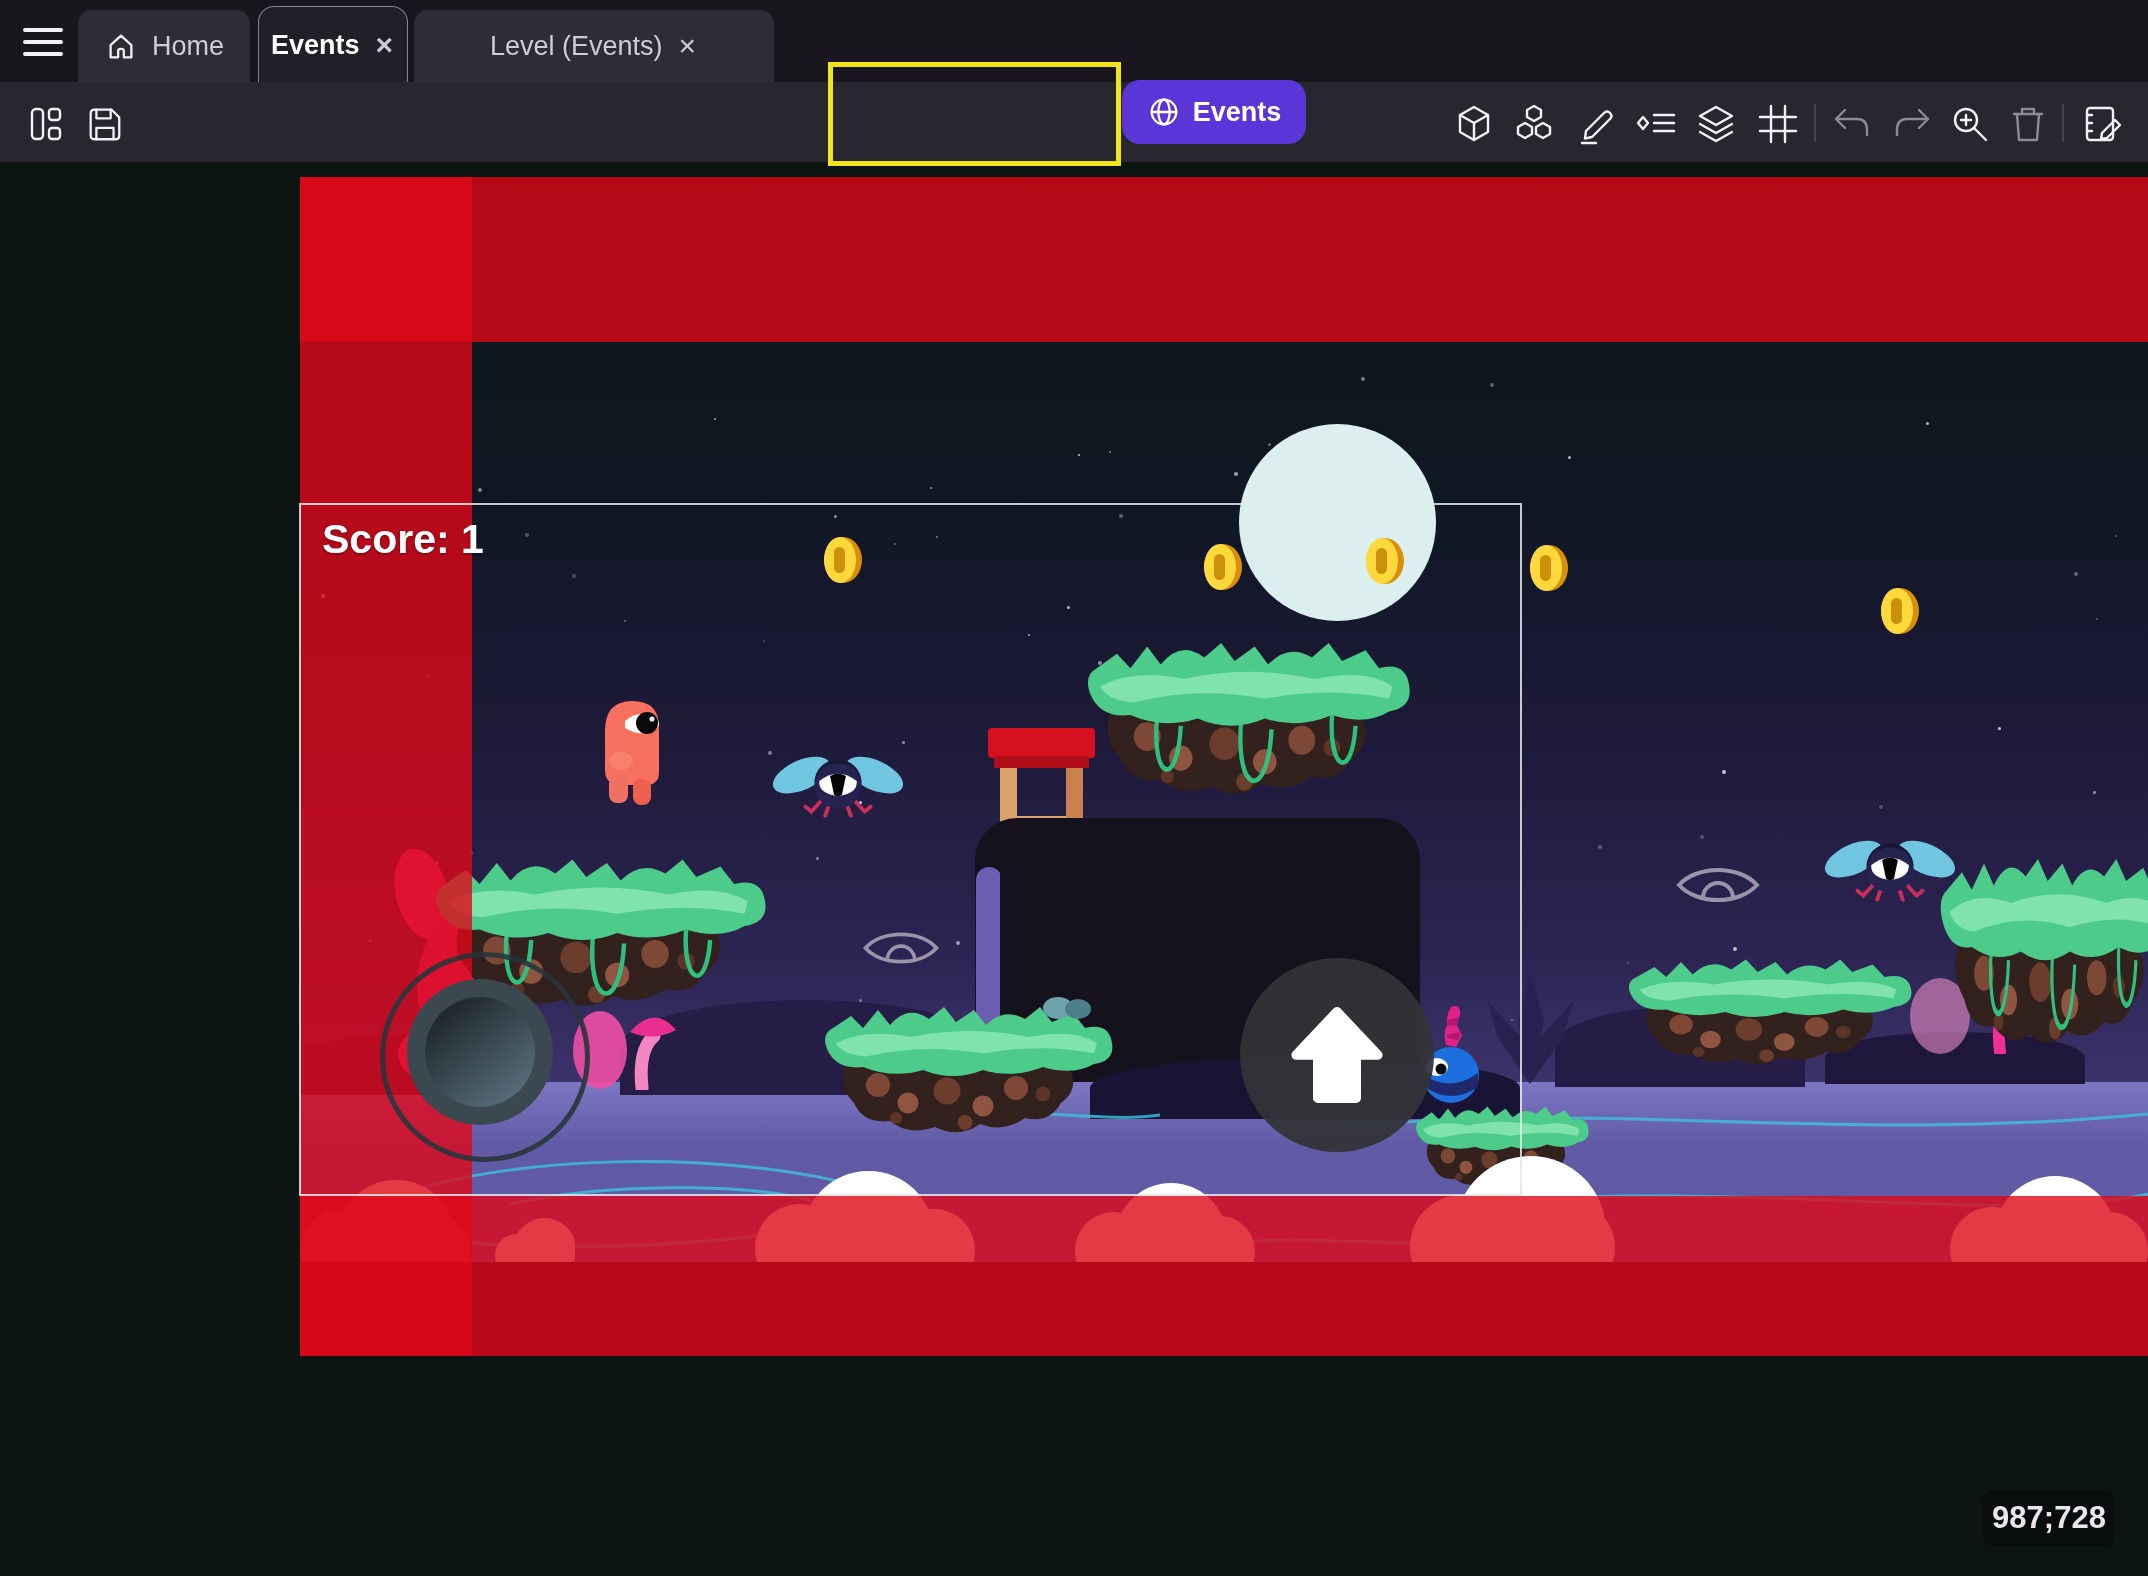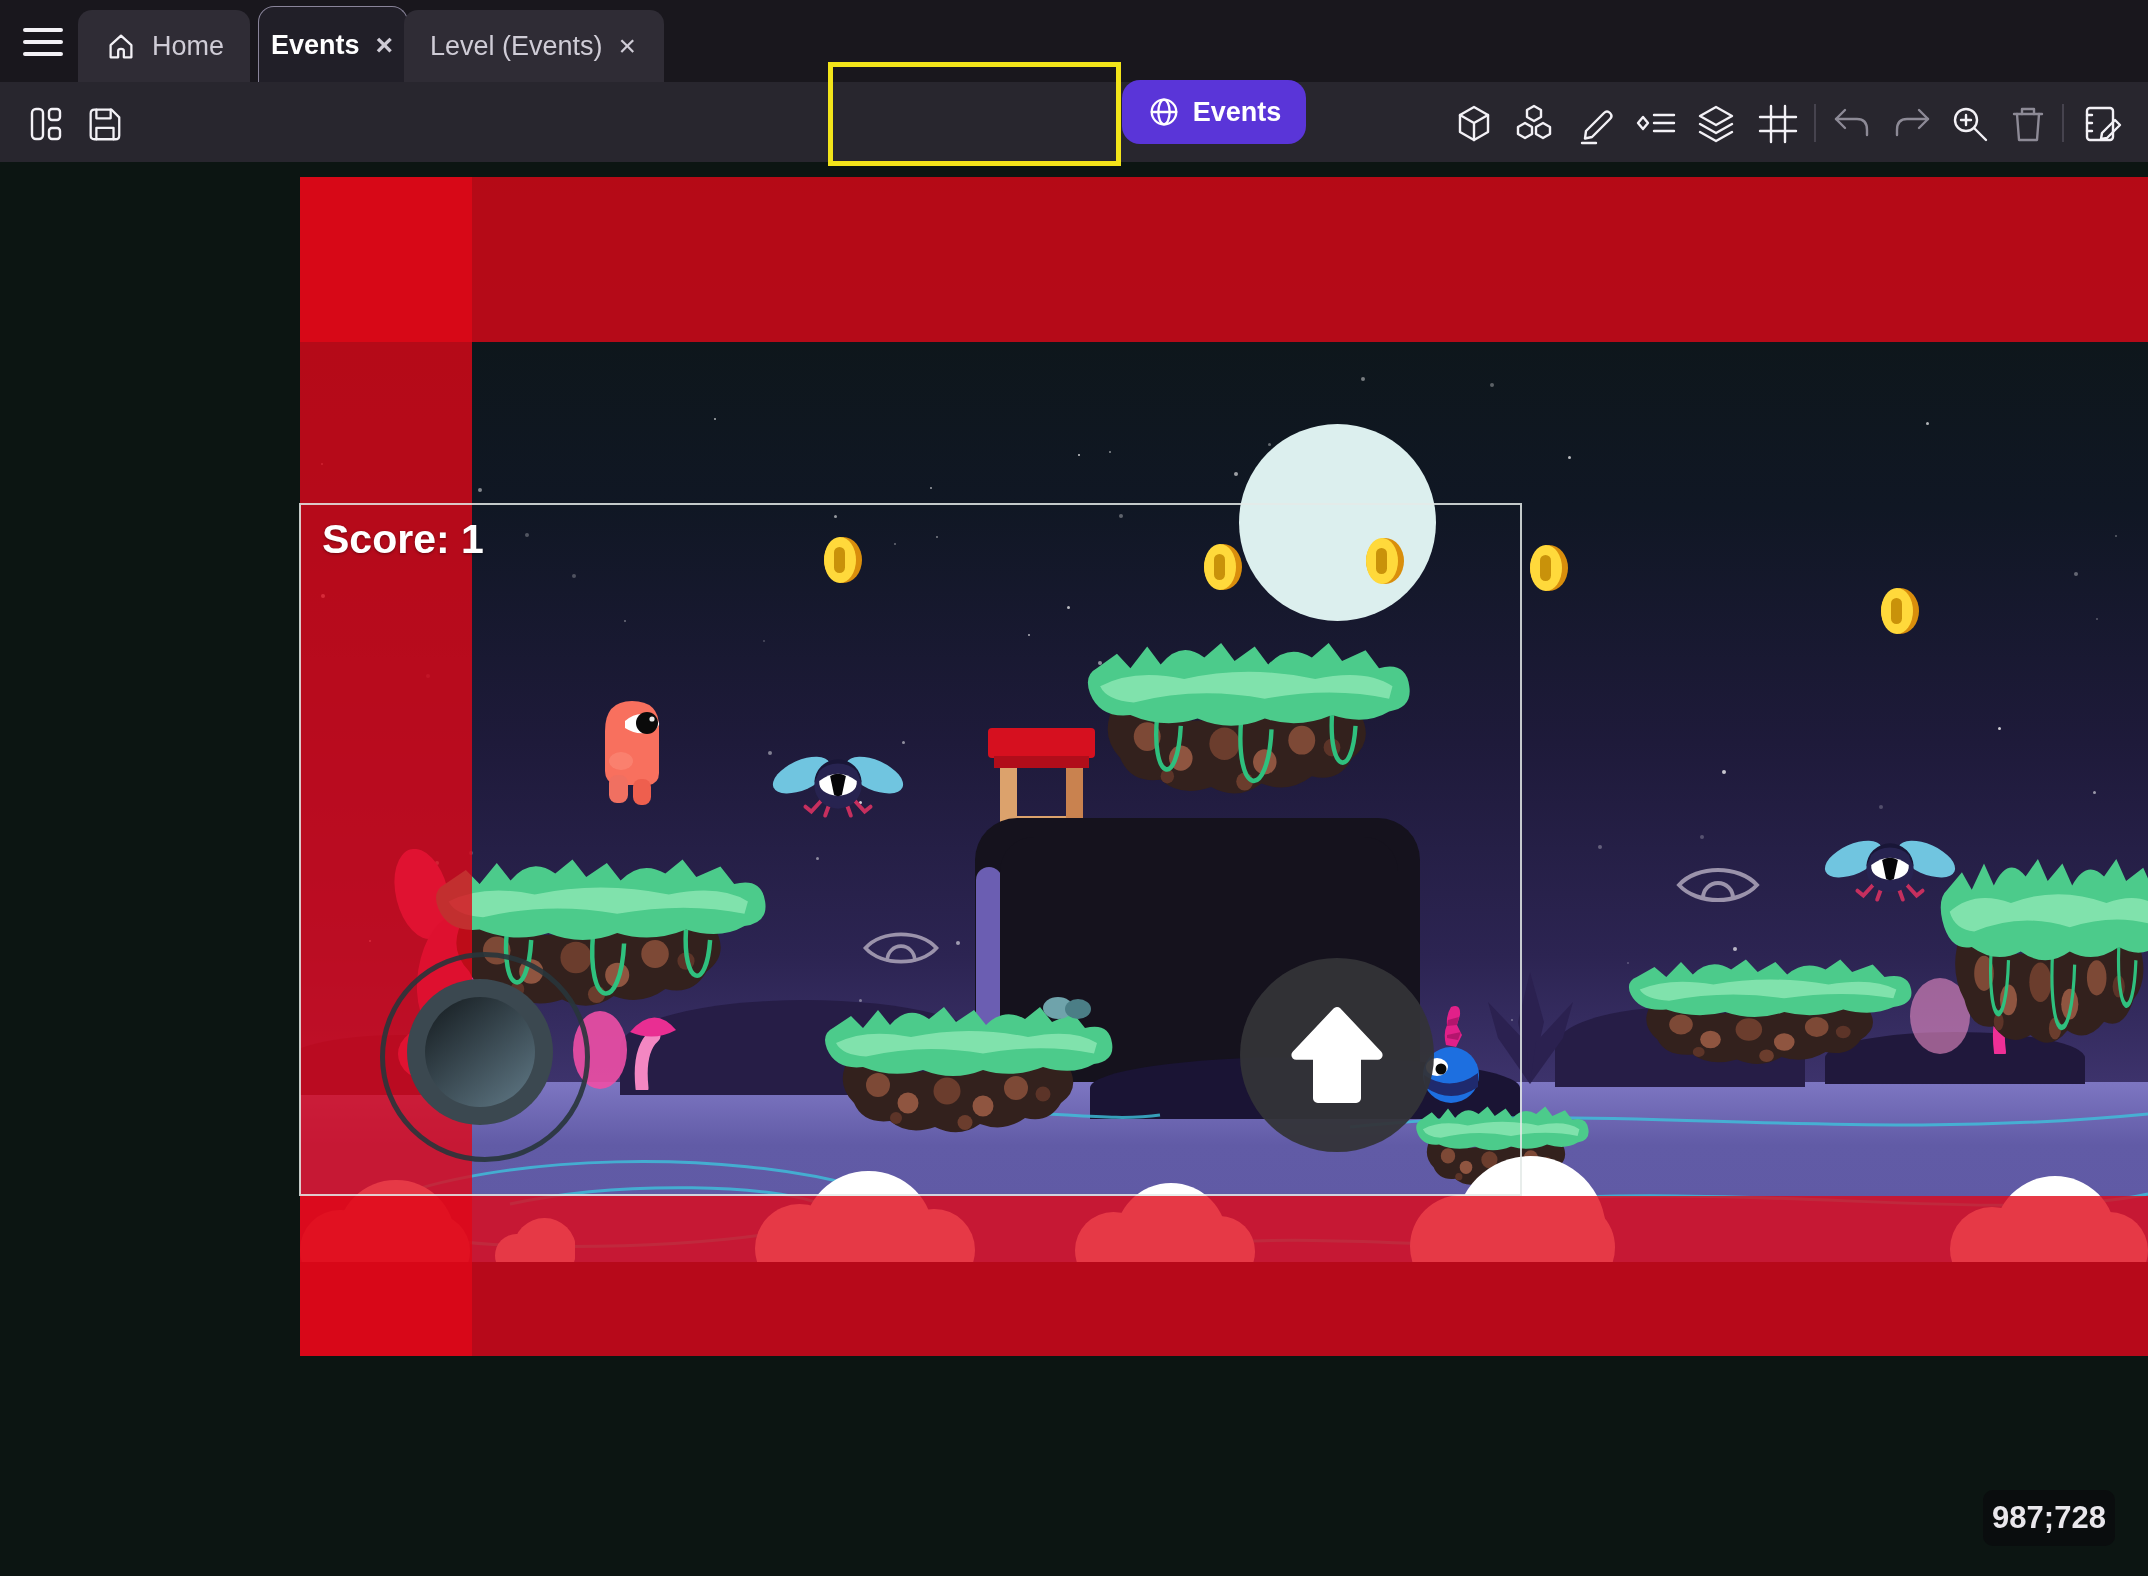--- a/index.html
+++ b/index.html
@@ -64,21 +64,21 @@
         <svg width="34" height="34" viewBox="0 0 36 36">
             <path d="M7,17 L18,7 L29,17 V30 H21 V23 Q21,21 18,21 Q15,21 15,23 V30 H7 Z"></path>
           </svg>
       </span>
       <span>Home</span>
     </div>
     <div class="abs tab active" style="left:258px;width:148px;">
       <span>Events</span>
       <span class="closex">×</span>
     </div>
-    <div class="abs tab inactive" style="left:404px;width:260px;">
+    <div class="abs tab inactive" style="left:414px;width:360px;">
       <span>Level (Events)</span>
       <span class="closex">×</span>
     </div>
   </div>
 
   <div id="toolbar" class="abs">
     <div class="abs icon" style="left:24px;top:20px;width:44px;height:44px;">
       <svg width="40" height="40" viewBox="0 0 40 40">
           <rect x="6" y="5" width="11" height="30" rx="4"></rect>
           <rect x="23" y="5" width="11" height="11" rx="3"></rect>

